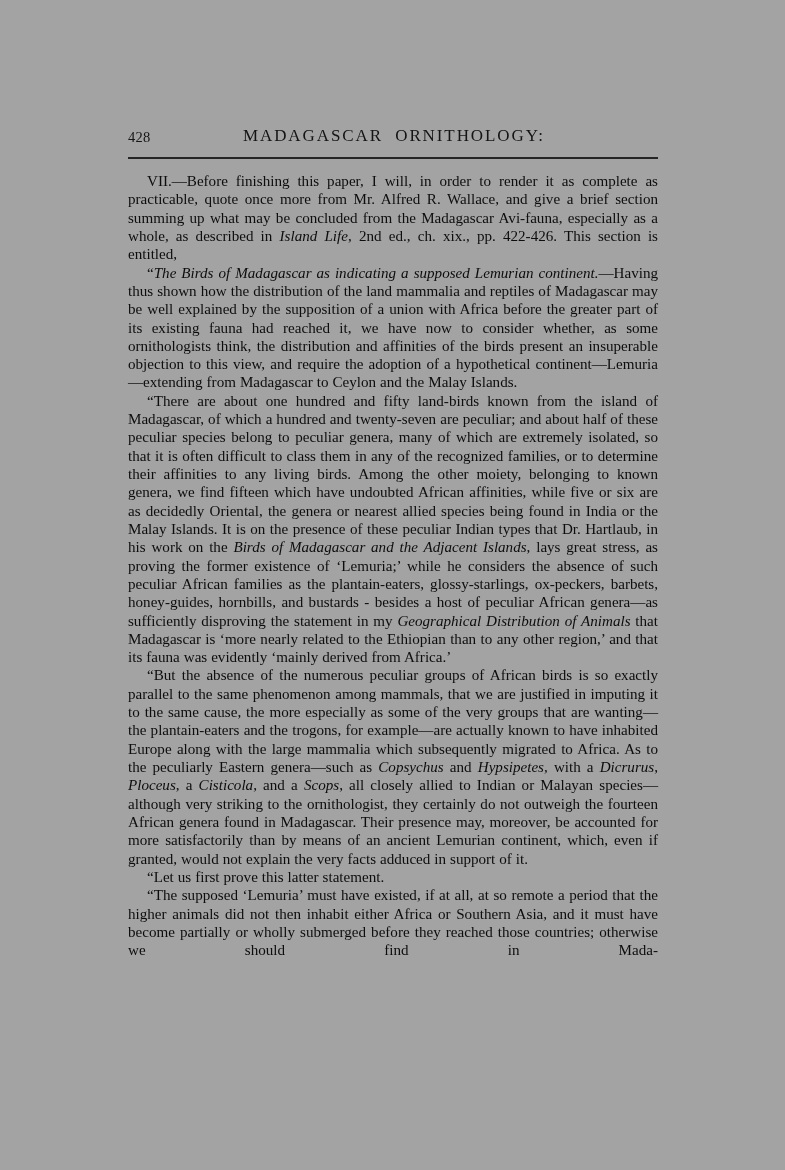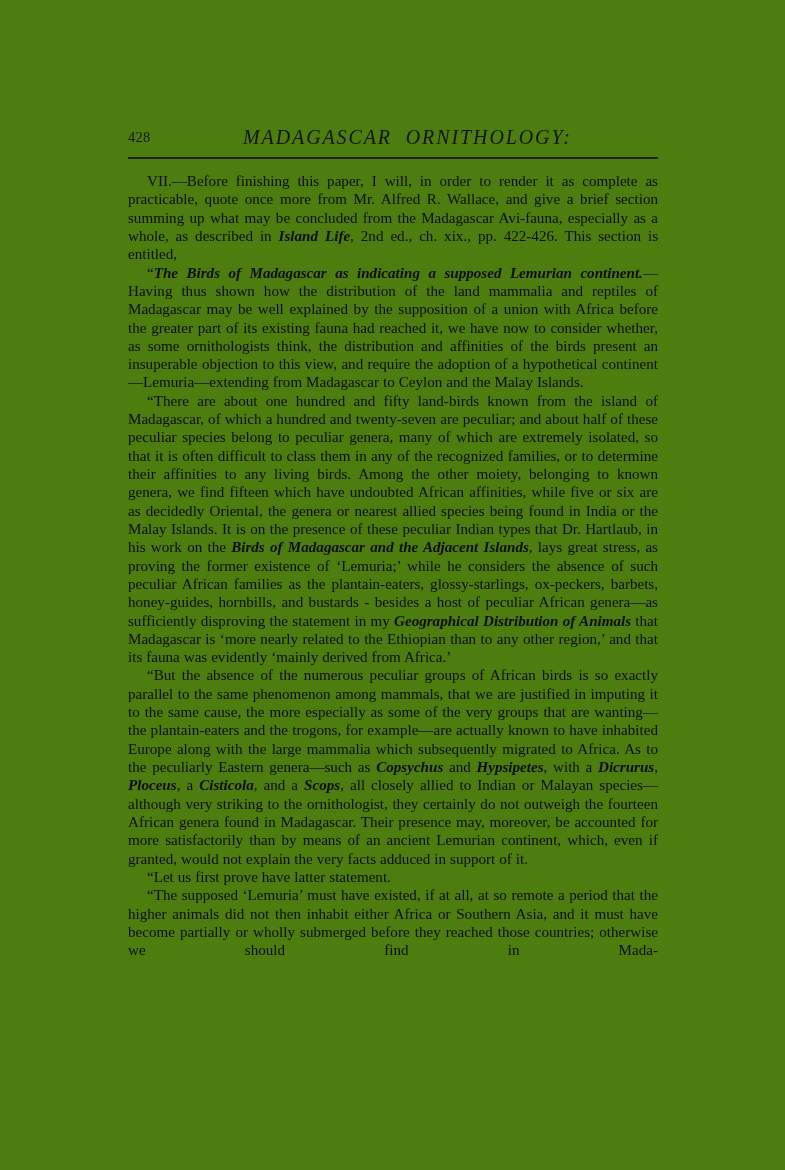--- a/index.html
+++ b/index.html
@@ -5,21 +5,21 @@
 <style>
   html, body {
     margin: 0;
     padding: 0;
     background: #ffffff;
   }
   .page {
     position: relative;
     width: 785px;
     height: 1170px;
-    background: #4d7c0f;
+    background: #a3a3a3;
     margin: 0 auto;
     overflow: hidden;
     font-family: "Liberation Serif", "DejaVu Serif", serif;
     color: #0d0d0d;
   }
 
   
   .running-head {
     position: absolute;
     left: 128px;
@@ -33,22 +33,21 @@
     top: 3px;
     font-size: 14.5px;
     font-family: "Liberation Serif", "DejaVu Serif", serif;
     letter-spacing: 0.3px;
     color: #161616;
   }
   .head-title {
     position: absolute;
     left: 115px;
     top: 0;
-    font-style: italic;
-    font-size: 20px;
+    font-size: 17px;
     letter-spacing: 1.9px;
     white-space: pre;
     color: #141414;
   }
   .head-rule {
     position: absolute;
     left: 128px;
     top: 157px;
     width: 530px;
     height: 2px;
@@ -72,36 +71,36 @@
   }
   .textblock p {
     margin: 0;
     text-indent: 19px;
   }
   .textblock p:last-child::after {
     content: "";
     display: inline-block;
     width: 100%;
   }
-  i, em { font-style: italic; font-weight: bold; }
+  i, em { font-style: italic; }
 </style>
 </head>
 <body>
 
 <div class="page">
 
   <div class="running-head">
     <span class="folio">428</span>
     <span class="head-title">MADAGASCAR  ORNITHOLOGY:</span>
   </div>
 
   <div class="head-rule"></div>
 
   <div class="textblock" id="textblock">
       <p><span>VII.—Before finishing this paper, I will, in order to render it as complete as practicable, quote once more from Mr. Alfred R. Wallace, and give a brief section summing up what may be concluded from the Madagascar Avi-fauna, especially as a whole, as described in </span><i>Island Life</i><span>, 2nd ed., ch. xix., pp. 422-426.  This section is entitled,</span></p>
       <p><span>“</span><i>The Birds of Madagascar as indicating a supposed Lemurian continent.</i><span>—Having thus shown how the distribution of the land mammalia and reptiles of Madagascar may be well explained by the supposition of a union with Africa before the greater part of its existing fauna had reached it, we have now to consider whether, as some ornithologists think, the distribution and affinities of the birds present an insuperable objection to this view, and require the adoption of a hypothetical continent—Lemuria—extending from Madagascar to Ceylon and the Malay Islands.</span></p>
       <p><span>“There are about one hundred and fifty land-birds known from the island of Madagascar, of which a hundred and twenty-seven are peculiar; and about half of these peculiar species belong to peculiar genera, many of which are extremely isolated, so that it is often difficult to class them in any of the recognized families, or to determine their affinities to any living birds.  Among the other moiety, belonging to known genera, we find fifteen which have undoubted African affinities, while five or six are as decidedly Oriental, the genera or nearest allied species being found in India or the Malay Islands.  It is on the presence of these peculiar Indian types that Dr. Hartlaub, in his work on the </span><i>Birds of Madagascar and the Adjacent Islands</i><span>, lays great stress, as proving the former existence of ‘Lemuria;’ while he considers the absence of such peculiar African families as the plantain-eaters, glossy-starlings, ox-peckers, barbets, honey-guides, hornbills, and bustards - besides a host of peculiar African genera—as sufficiently disproving the statement in my </span><i>Geographical Distribution of Animals</i><span> that Madagascar is ‘more nearly related to the Ethiopian than to any other region,’ and that its fauna was evidently ‘mainly derived from Africa.’</span></p>
       <p><span>“But the absence of the numerous peculiar groups of African birds is so exactly parallel to the same phenomenon among mammals, that we are justified in imputing it to the same cause, the more especially as some of the very groups that are wanting—the plantain-eaters and the trogons, for example—are actually known to have inhabited Europe along with the large mammalia which subsequently migrated to Africa.  As to the peculiarly Eastern genera—such as </span><i>Copsychus</i><span> and </span><i>Hypsipetes</i><span>, with a </span><i>Dicrurus</i><span>, </span><i>Ploceus</i><span>, a </span><i>Cisticola</i><span>, and a </span><i>Scops</i><span>, all closely allied to Indian or Malayan species—although very striking to the ornithologist, they certainly do not outweigh the fourteen African genera found in Madagascar.  Their presence may, moreover, be accounted for more satisfactorily than by means of an ancient Lemurian continent, which, even if granted, would not explain the very facts adduced in support of it.</span></p>
-      <p><span>“Let us first prove have latter statement.</span></p>
+      <p><span>“Let us first prove this latter statement.</span></p>
       <p><span>“The supposed ‘Lemuria’ must have existed, if at all, at so remote a period that the higher animals did not then inhabit either Africa or Southern Asia, and it must have become partially or wholly submerged before they reached those countries; otherwise we should find in Mada-</span></p>
     </div>
 
 </div>
 
 </body></html>

